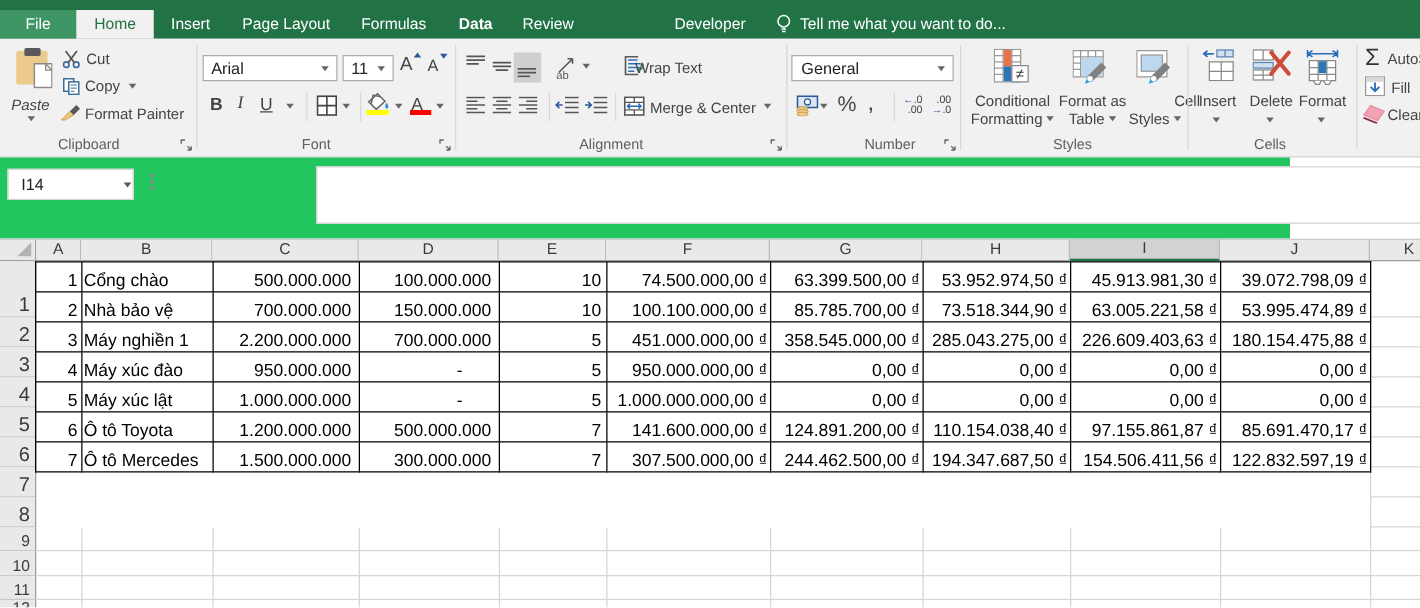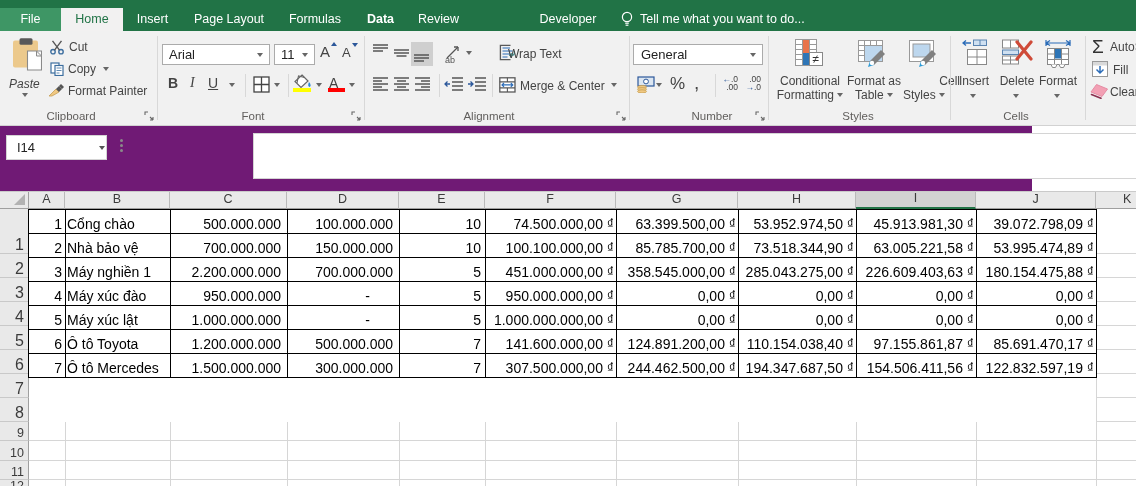--- a/index.html
+++ b/index.html
@@ -13,21 +13,21 @@
 
 #ribbon{left:0;top:31px;width:1136px;height:95px;background:#f1f1f1;border-bottom:1px solid #d2d2d2;}
 .gsep{position:absolute;top:6px;width:1px;height:84px;background:#d8d8d8;}
 .glabel{position:absolute;top:80px;height:14px;font-size:11.5px;color:#605e5c;text-align:center;width:120px;}
 .launch{position:absolute;width:10px;height:10px;}
 .rtxt{position:absolute;font-size:12px;color:#444;white-space:nowrap;}
 .car{position:absolute;width:0;height:0;border-left:3.5px solid transparent;border-right:3.5px solid transparent;border-top:4px solid #666;}
 .combo{position:absolute;background:#fff;border:1px solid #ababab;font-size:13px;color:#222;}
 .vsep2{position:absolute;width:1px;background:#d8d8d8;}
 
-#fbarzone{left:0;top:126px;width:1032px;height:65px;background:#701a75;text-decoration:underline;}
+#fbarzone{left:0;top:126px;width:1032px;height:65px;background:#22c55e;text-decoration:underline;}
 #namebox{left:6px;top:9px;width:101px;height:25px;background:#fff;border:1px solid #d4d4d4;}
 #fxbox{left:138px;top:9px;width:108px;height:25px;background:#fff;border:1px solid #d4d4d4;}
 #fbar{left:253px;top:7px;width:883px;height:46px;background:#fff;border:1px solid #d4d4d4;border-right:none;}
 
 #grid{left:0;top:191px;width:1136px;height:295px;background:#fff;}
 .colhdr{position:absolute;top:0;height:18px;background:#e9e9e9;border-right:1px solid #b9b9b9;border-bottom:1px solid #9f9f9f;color:#3b3b3b;font-size:12.5px;text-align:center;line-height:17px;}
 .rowhdr{position:absolute;left:0;width:29px;background:#e9e9e9;border-bottom:1px solid #c9c9c9;border-right:1px solid #9f9f9f;color:#3b3b3b;font-size:16px;line-height:16px;display:flex;align-items:flex-end;justify-content:flex-end;padding:0 4px 0 0;overflow:hidden;}
 .rsm{font-size:12.5px !important;line-height:11px !important;padding-bottom:1px !important;}
 .vline{position:absolute;width:1px;background:#d6d6d6;}
 .hline{position:absolute;height:1px;background:#d6d6d6;}

